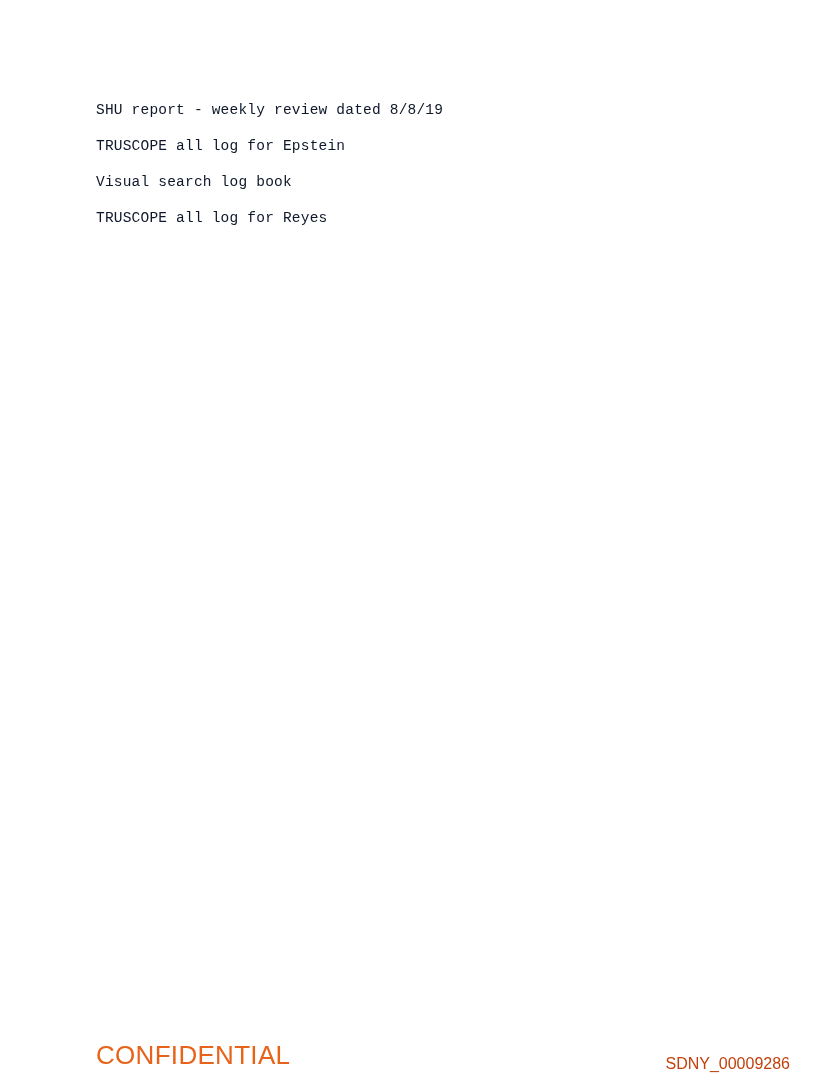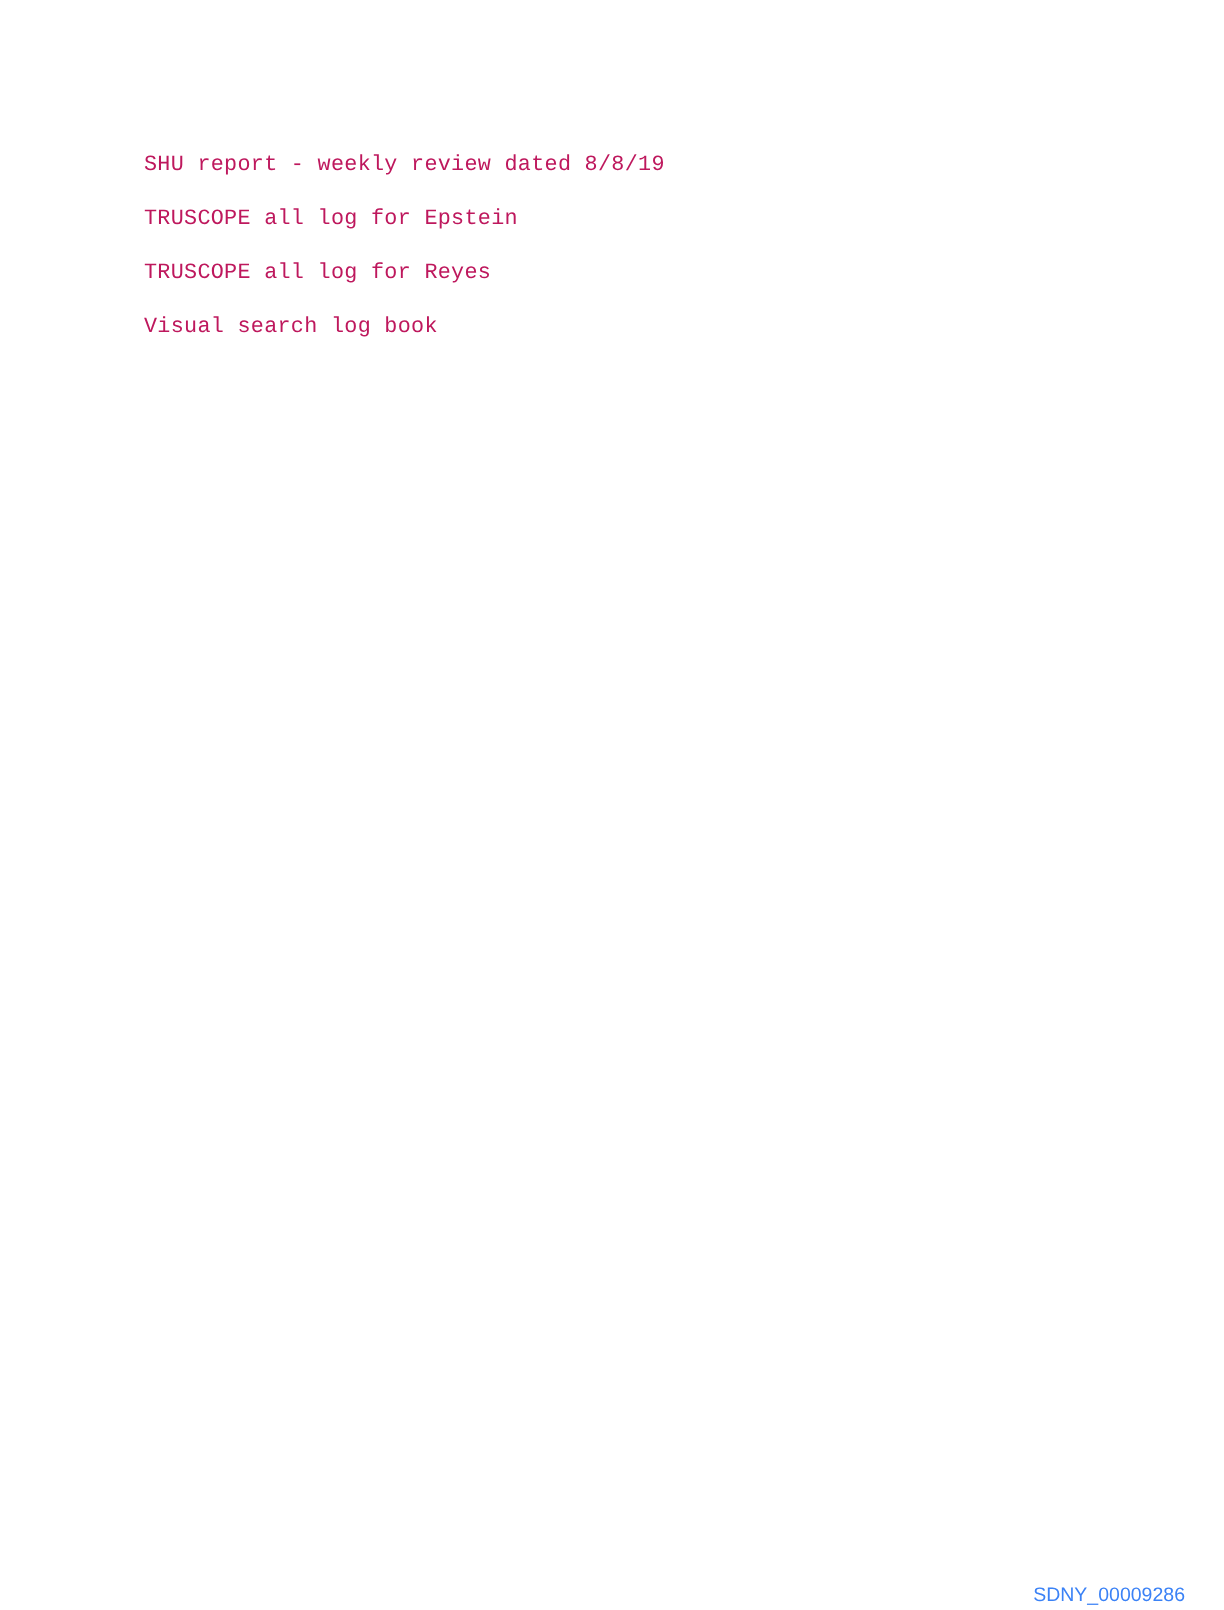--- a/index.html
+++ b/index.html
@@ -25,52 +25,53 @@
   .doc-body {
     position: absolute;
     left: 96px;
     top: 92px;
     width: 620px;
   }
   .doc-line {
     font-family: "Liberation Mono", monospace;
     font-size: 14.5px;
     line-height: 36px;
-    color: #be185d;
+    color: #0f172a;
     letter-spacing: 0.2px;
     white-space: pre;
   }
   .confidential-stamp {
     position: absolute;
     left: 96px;
     top: 1040px;
     font-family: "Liberation Sans", sans-serif;
     font-size: 26px;
     color: #e8631a;
     letter-spacing: 0.3px;
     white-space: nowrap;
   }
   .bates-number {
     position: absolute;
     right: 26px;
     top: 1055px;
     font-family: "Liberation Sans", sans-serif;
-    font-size: 13px;
-    color: #3b82f6;
+    font-size: 16px;
+    color: #c2410c;
     white-space: nowrap;
   }
 </style>
 </head>
 <body>
 
 <div class="page">
 
   <div class="doc-body">
     <div class="doc-line">SHU report - weekly review dated 8/8/19</div>
     <div class="doc-line">TRUSCOPE all log for Epstein</div>
+    <div class="doc-line">Visual search log book</div>
     <div class="doc-line">TRUSCOPE all log for Reyes</div>
-    <div class="doc-line">Visual search log book</div>
   </div>
 
+  <div class="confidential-stamp">CONFIDENTIAL</div>
 
   <div class="bates-number">SDNY_00009286</div>
 
 </div>
 
 </body></html>

